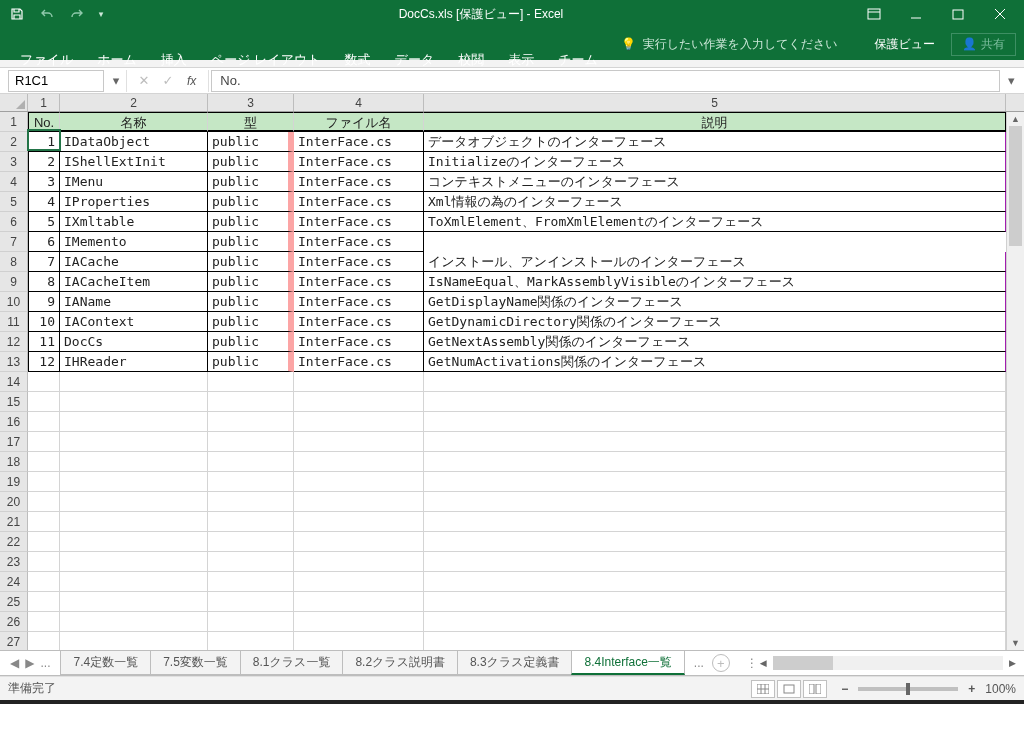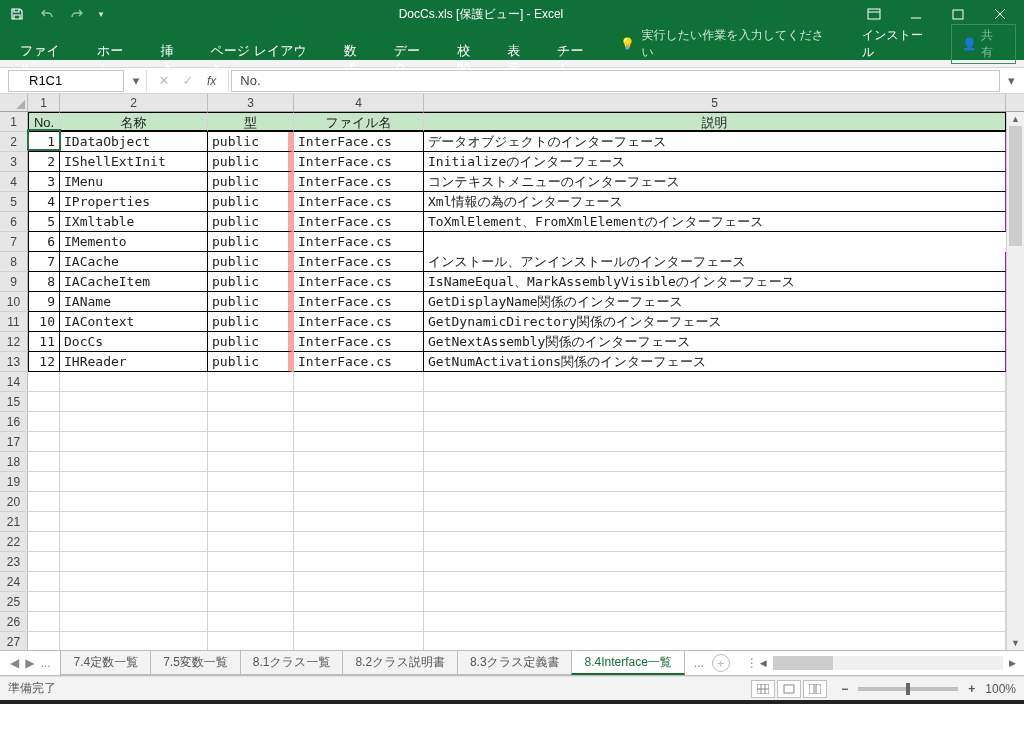--- a/index.html
+++ b/index.html
@@ -16,21 +16,21 @@
 
 .ribbon-tabs { background: #0f7038; height: 32px; display: flex; align-items: center; padding: 0 8px; gap: 2px; color: #fff; font-size: 13px; }
 .rtab { padding: 6px 12px; cursor: pointer; }
 .tellme { display: flex; align-items: center; gap: 6px; padding: 0 10px; font-size: 12px; color: #cde8d9; }
 .signin { margin-left: auto; padding: 0 14px; font-size: 12px; }
 .share-btn { display: flex; align-items: center; gap: 4px; padding: 2px 10px; border: 1px solid #3d8f63; font-size: 12px; color: #7fbfa0; }
 
 .ribbon-collapsed { height: 8px; border-bottom: 1px solid #d4d4d4; background: #f3f3f3; }
 
 .formula-bar { height: 26px; background: #fff; border-bottom: 1px solid #d4d4d4; display: flex; align-items: center; font-size: 13px; }
-.name-box { width: 116px; height: 22px; border: 1px solid #c8c8c8; margin: 0 4px 0 8px; padding: 0 20px; display: flex; align-items: center; background: #fff; }
+.name-box { width: 96px; height: 22px; border: 1px solid #c8c8c8; margin: 0 4px 0 8px; padding: 0 6px; display: flex; align-items: center; background: #fff; }
 .name-box input { border: none; outline: none; width: 100%; font-size: 13px; }
 .name-dd { width: 16px; display: flex; align-items: center; justify-content: center; color: #666; cursor: pointer; }
 .fb-btns { display: flex; align-items: center; gap: 2px; padding: 0 6px; border-left: 1px solid #e0e0e0; border-right: 1px solid #e0e0e0; height: 22px; margin: 0 2px; }
 .fb-btn { width: 22px; height: 20px; display: flex; align-items: center; justify-content: center; color: #bdbdbd; cursor: pointer; font-size: 13px; }
 .fx-label { font-style: italic; font-size: 12px; color: #555; padding: 0 6px; }
 .formula-input { flex: 1; border: 1px solid #c8c8c8; height: 22px; margin-right: 8px; padding: 0 8px; display: flex; align-items: center; font-size: 13px; color: #444; }
 .formula-dd { width: 16px; color: #666; cursor: pointer; padding-right: 6px; }
 
 .grid-wrap { position: relative; height: 556px; display: flex; flex-direction: column; }
 .col-headers { display: flex; height: 18px; background: #e6e6e6; border-bottom: 1px solid #a0a0a0; font-size: 12px; color: #444; }
@@ -152,21 +152,21 @@
       <div class="rtab">数式</div>
       <div class="rtab">データ</div>
       <div class="rtab">校閲</div>
       <div class="rtab">表示</div>
       <div class="rtab">チーム</div>
     </div>
   <div class="tellme">
     <span>💡</span>
     <span>実行したい作業を入力してください</span>
   </div>
-  <div class="signin">インストール</div>
+  <div class="signin">保護ビュー</div>
   <div class="share-btn">
     <span>👤</span>
     <span>共有</span>
   </div>
 </div>
 
 <div class="ribbon-collapsed"></div>
 
 <div class="formula-bar">
   <div class="name-box">

